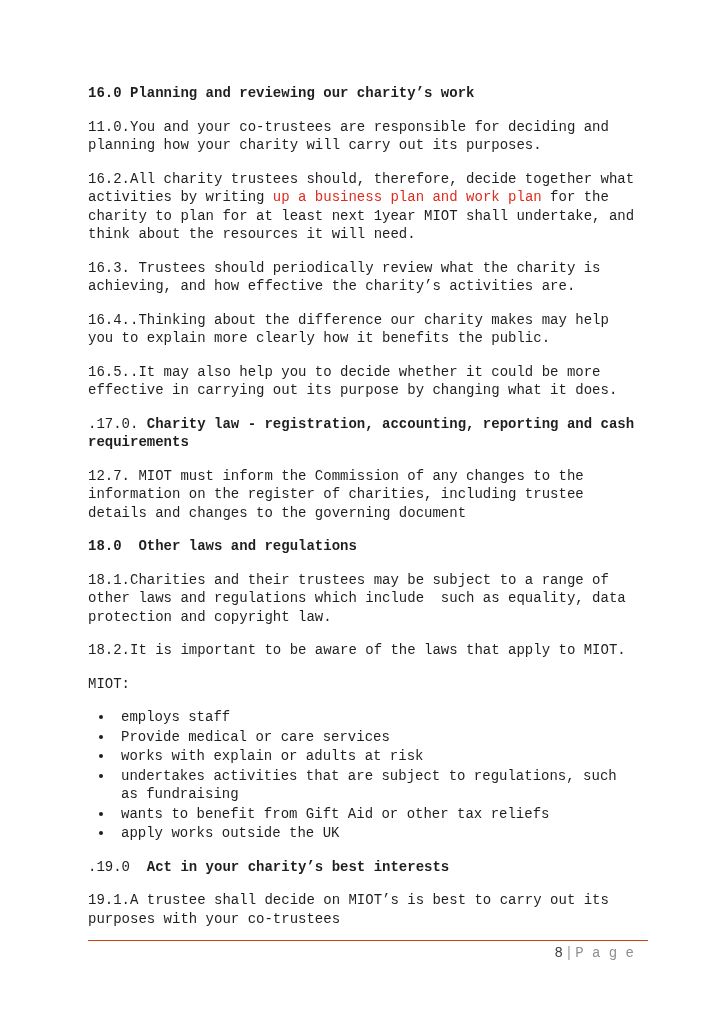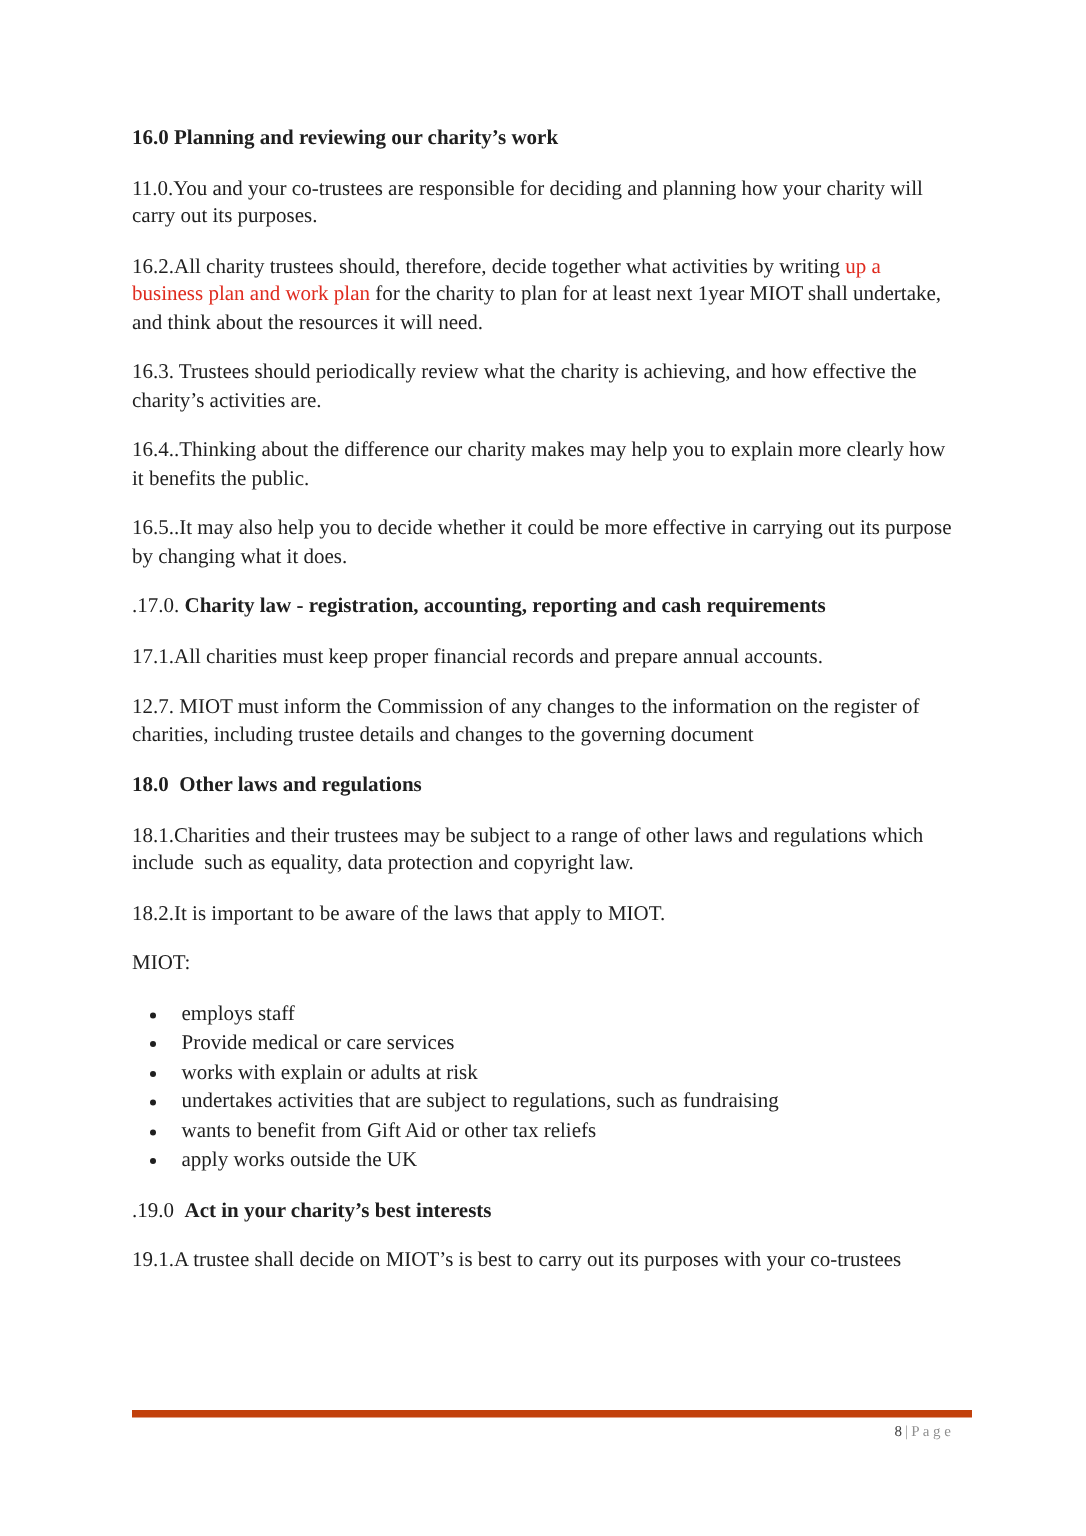--- a/index.html
+++ b/index.html
@@ -5,21 +5,21 @@
   html, body {
     margin: 0;
     padding: 0;
     background: #ffffff;
   }
   .page {
     position: relative;
     width: 724px;
     height: 972px;
     background: #ffffff;
-    font-family: Liberation Serif, serif;
+    font-family: Liberation Mono, monospace;
     color: #1f1f1f;
     overflow: hidden;
   }
   .content {
     position: absolute;
     left: 88px;
     top: 84px;
     width: 550px;
     font-size: 14px;
     line-height: 18.5px;
@@ -45,25 +45,25 @@
   ul.bullet-list li {
     margin: 1px;
     padding-left: 7px;
     line-height: 18.5px;
   }
   .footer {
     position: absolute;
     left: 88px;
     top: 940px;
     width: 560px;
-    border-top: 5px solid #c2410c;
+    border-top: 1px solid #c2410c;
     text-align: right;
     padding: 4px 14px 0 0;
     box-sizing: border-box;
-    font-size: 10px;
+    font-size: 14px;
   }
   .footer .page-num {
     color: #3c3c3c;
   }
   .footer .sep {
     color: #9a9a9a;
     margin: 0 2px;
   }
   .footer .page-word {
     color: #8f8f8f;
@@ -82,21 +82,20 @@
     <p class="para"><span>16.2.All charity trustees should, therefore, decide together what activities by writing </span><span class="red-text">up a business plan and work plan</span><span> for the charity to plan for at least next 1year MIOT shall undertake, and think about the resources it will need.</span></p>
 
     <p class="para">16.3. Trustees should periodically review what the charity is achieving, and how effective the charity’s activities are.</p>
 
     <p class="para">16.4..Thinking about the difference our charity makes may help you to explain more clearly how it benefits the public.</p>
 
     <p class="para">16.5..It may also help you to decide whether it could be more effective in carrying out its purpose by changing what it does.</p>
 
     <p class="heading"><span class="num-plain">.17.0. </span><span>Charity law - registration, accounting, reporting and cash requirements</span></p>
 
-    <p class="para">17.1.All charities must keep proper financial records and prepare annual accounts.</p>
 
 
     <p class="para">12.7. MIOT must inform the Commission of any changes to the information on the register of charities, including trustee details and changes to the governing document</p>
 
     <p class="heading">18.0  Other laws and regulations</p>
 
     <p class="para">18.1.Charities and their trustees may be subject to a range of other laws and regulations which include  such as equality, data protection and copyright law.</p>
 
     <p class="para">18.2.It is important to be aware of the laws that apply to MIOT.</p>
 

